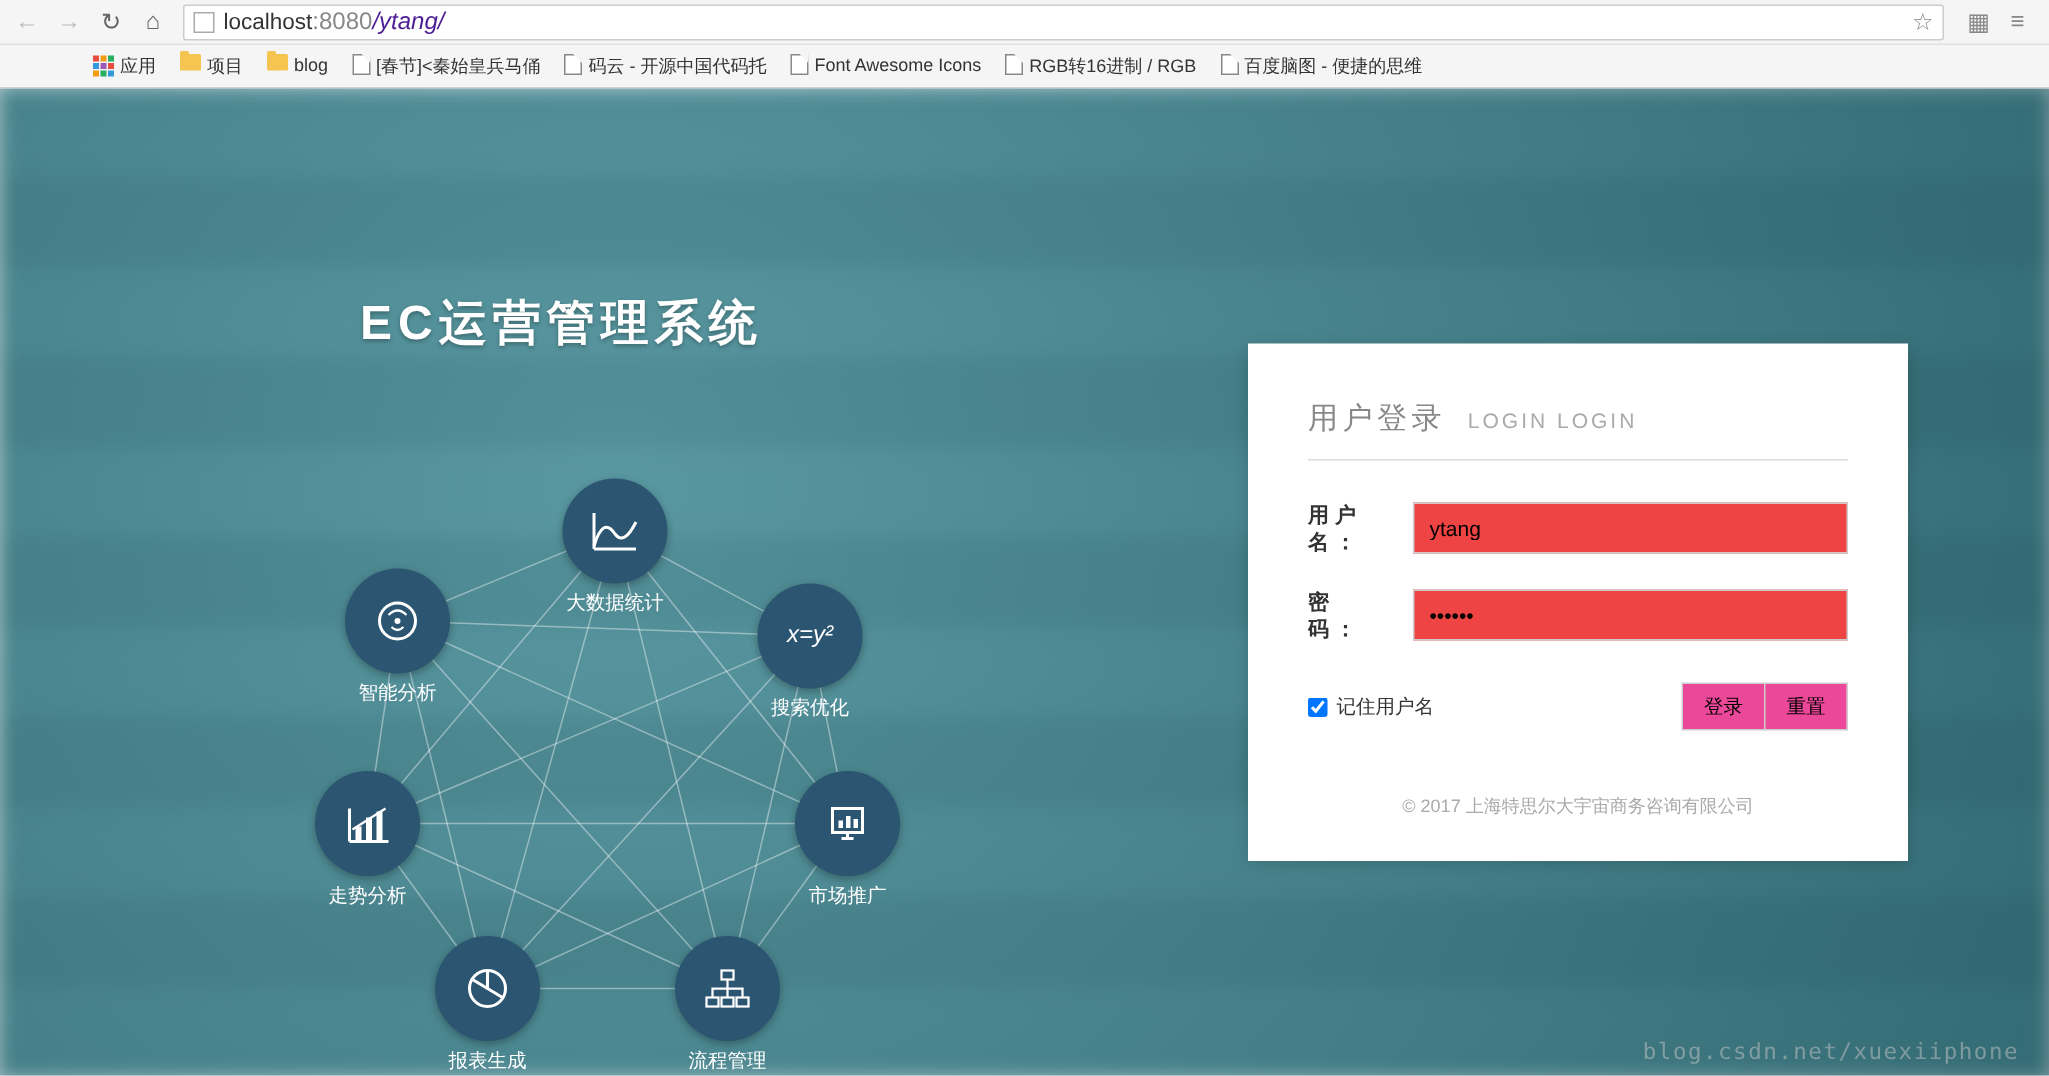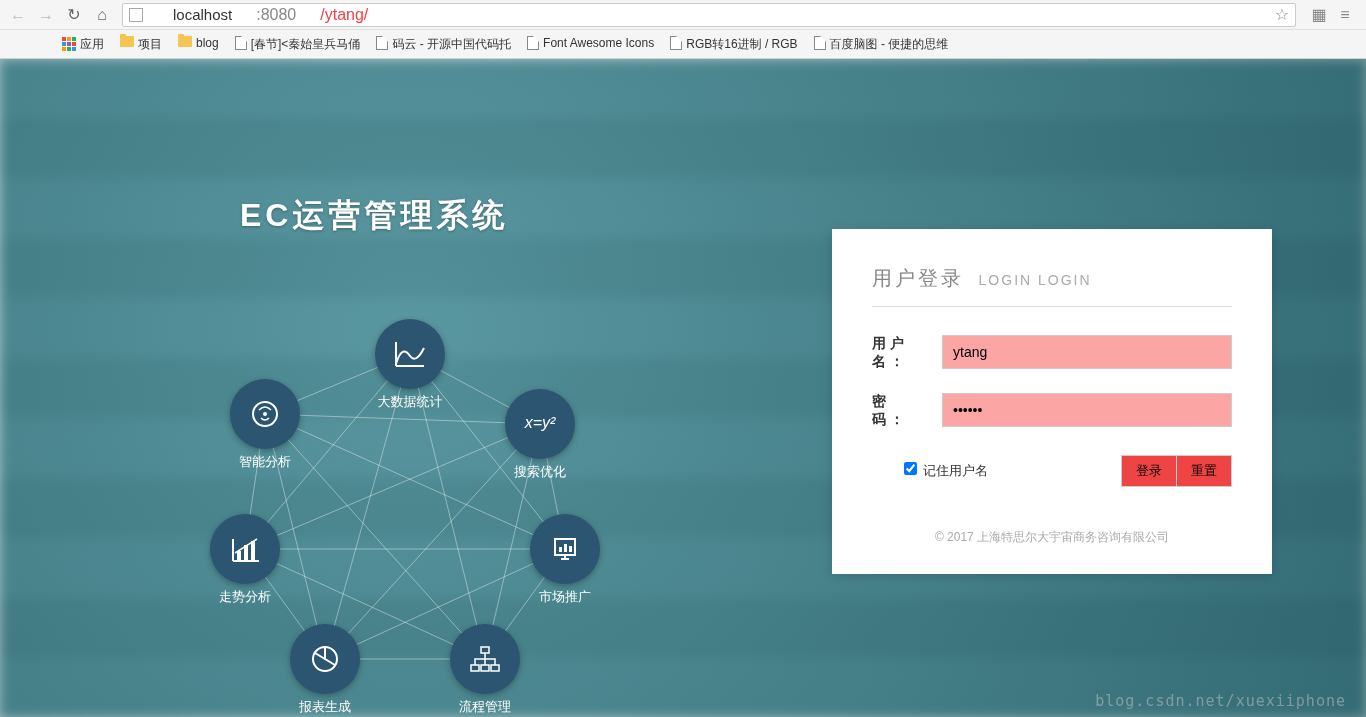--- a/index.html
+++ b/index.html
@@ -3,25 +3,25 @@
 <meta charset="utf-8">
 <style>
 * { margin:0; padding:0; box-sizing:border-box; font-family:"Microsoft YaHei",Arial,sans-serif; }
 body { width:1366px; height:717px; overflow:hidden; background:#fff; }
 
 
 .chrome { background:#f5f5f5; border-bottom:1px solid #d0d0d0; }
 .nav-row { display:flex; align-items:center; height:30px; padding:0 6px; gap:4px; border-bottom:1px solid #e0e0e0; }
 .nav-btn { width:24px; height:24px; display:flex; align-items:center; justify-content:center; color:#666; cursor:pointer; font-size:16px; }
 .nav-btn.disabled { color:#bbb; }
-.url-bar { flex:1; height:24px; background:#fff; border:1px solid #ccc; border-radius:2px; display:flex; align-items:center; padding:0 6px; margin:0 4px;gap:24px; }
+.url-bar { flex:1; height:24px; background:#fff; border:1px solid #ccc; border-radius:2px; display:flex; align-items:center; padding:0 6px; margin:0 4px; }
 .url-icon { width:14px; height:14px; border:1px solid #aaa; margin-right:6px; }
 .url-host { font-size:15px; color:#333; }
 .url-port { color:#888; }
-.url-path { color:#ef4444; }
+.url-path { color:#4c1d95;font-style:italic; }
 .star { margin-left:auto; color:#888; font-size:16px; }
 .menu-icons { display:flex; gap:8px; padding:0 6px; }
 .menu-icon { width:18px; height:18px; color:#888; display:flex; align-items:center; justify-content:center; }
 
 .bookmarks { display:flex; align-items:center; height:28px; padding:0 8px; gap:4px; font-size:12px;margin-left:48px; }
 .bm-item { display:flex; gap:4px; padding:2px 6px; cursor:pointer; color:#333; white-space:nowrap; max-width:150px; overflow:hidden; text-overflow:ellipsis; }
 .bm-apps { display:flex; align-items:center; gap:4px; }
 .apps-icon { width:14px; height:14px; display:grid; grid-template-columns:repeat(3,1fr); grid-template-rows:repeat(3,1fr); gap:1px; }
 .apps-icon span { background:#e74c3c; }
 .apps-icon span:nth-child(2){background:#f39c12;}
@@ -55,26 +55,26 @@
 .node { position:absolute; width:70px; height:70px; border-radius:50%; background:#2b5570; display:flex; align-items:center; justify-content:center; box-shadow:0 2px 6px rgba(0,0,0,0.3); }
 .node svg { width:36px; height:36px; }
 .node-label { position:absolute; color:#fff; font-size:13px; text-align:center; width:100px; }
 
 
 .login { position:absolute; right:94px; top:170px; width:440px; background:#fff; padding:36px 40px 28px; box-shadow:0 2px 10px rgba(0,0,0,0.15); }
 .login-title { font-size:20px; color:#888; padding-bottom:14px; border-bottom:1px solid #ddd; margin-bottom:28px; letter-spacing:3px; }
 .login-title .en { font-size:14px; letter-spacing:2px; margin-left:6px; color:#aaa; }
 .form-row { display:flex; margin-bottom:22px; }
 .form-label { width:70px; font-size:14px; color:#333; letter-spacing:4px; font-weight:bold;}
-.form-input { flex:1; height:34px; border:1px solid #ccc; padding:0 10px; font-size:14px; background:#fca5a5; }
+.form-input { flex:1; height:34px; border:1px solid #ccc; padding:0 10px; font-size:14px; background:#ef4444; }
 .form-footer { display:flex; align-items:center; margin-top:26px; }
-.remember { display:flex; align-items:flex-start; gap:6px; font-size:13px; color:#333;margin-left:32px; }
+.remember { display:flex; align-items:center; gap:6px; font-size:13px; color:#333; }
 .remember input { width:13px; height:13px; }
 .btns { margin-left:auto; display:flex; border:1px solid #ccc; }
-.btn { padding:6px 14px; font-size:13px; background:#ef4444; cursor:pointer; border:none; }
+.btn { padding:6px 14px; font-size:13px; background:#ec4899; cursor:pointer; border:none; }
 .btn + .btn { border-left:1px solid #ccc; }
 .copyright { text-align:center; font-size:12px; color:#aaa; margin-top:42px; }
 
 .watermark { position:absolute; right:20px; bottom:8px; color:rgba(200,200,200,0.5); font-size:15px; font-family:monospace; letter-spacing:1px; }
 </style>
 </head>
 <body>
 
 <div class="chrome">
   <div class="nav-row">

